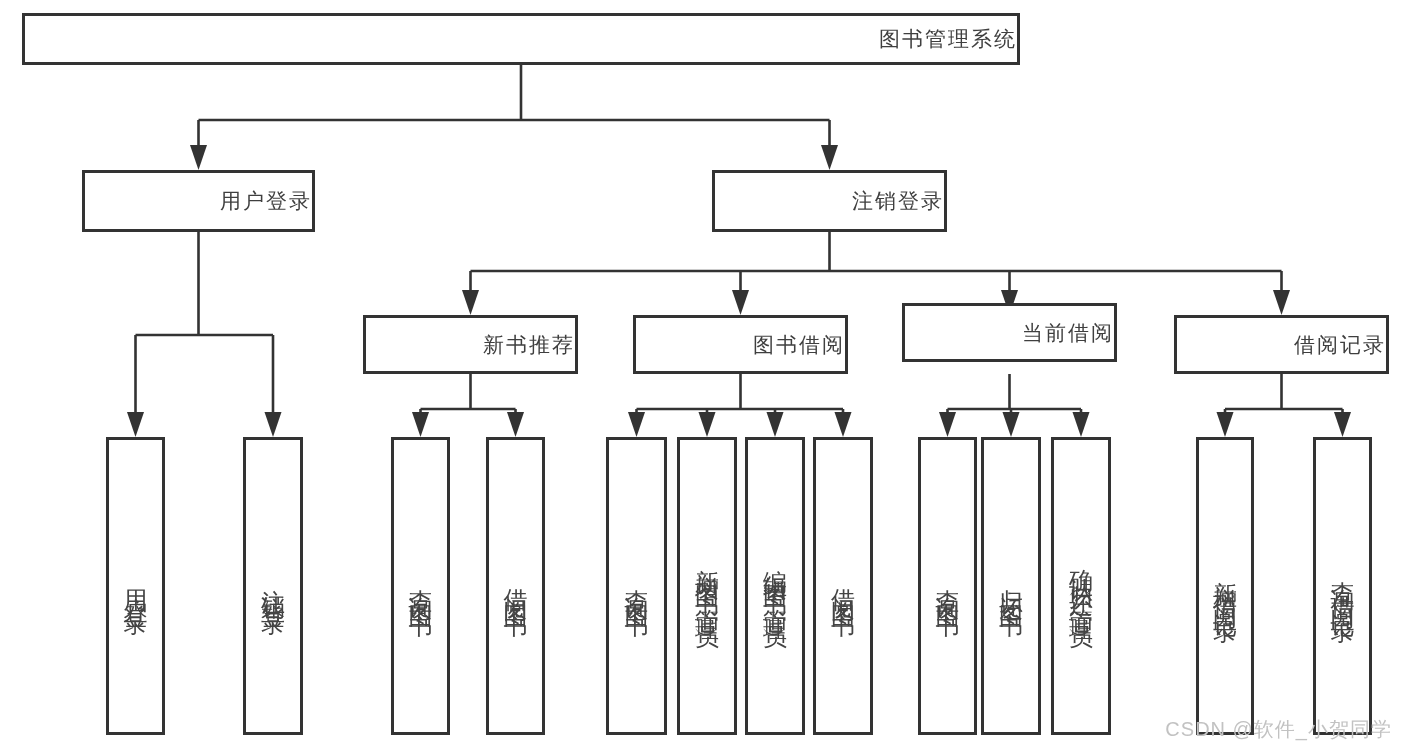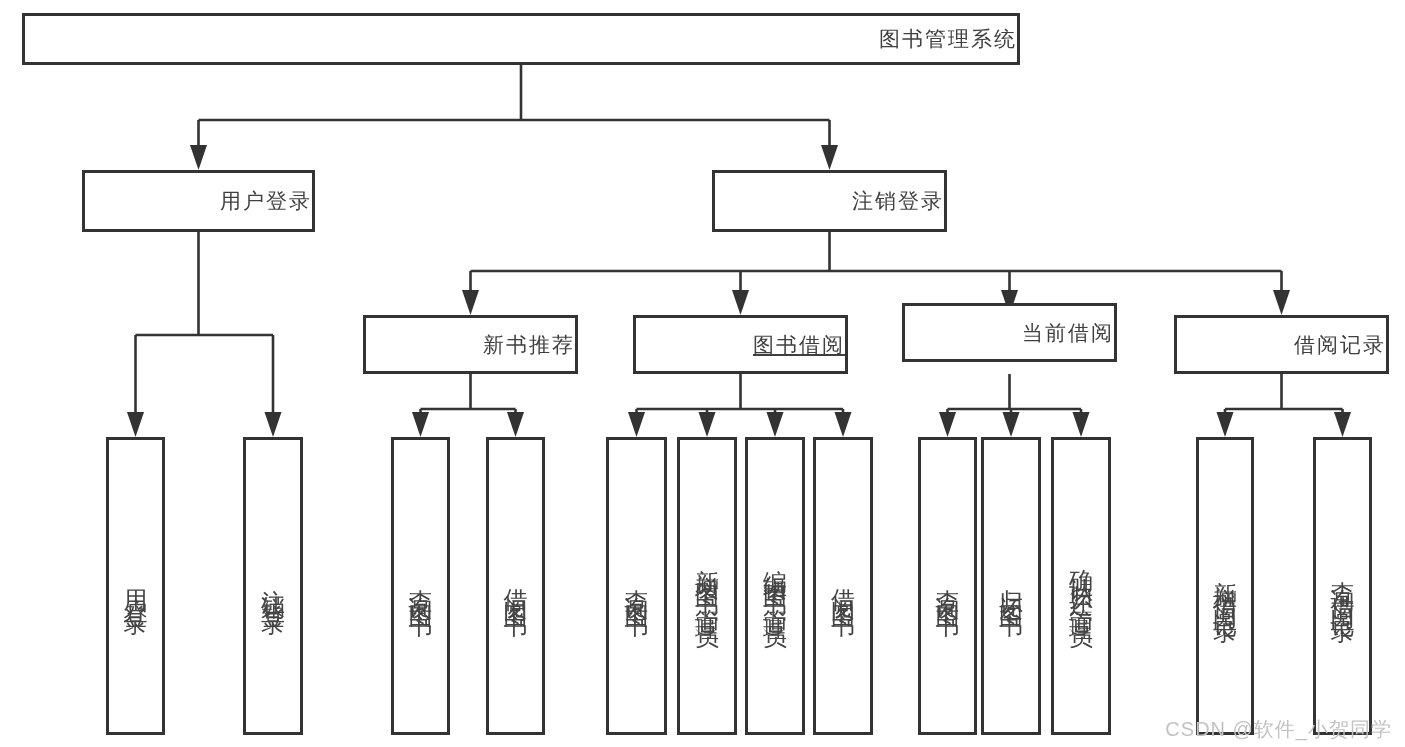--- a/index.html
+++ b/index.html
@@ -75,21 +75,21 @@
   <div class="node" style="left:82px; top:170px; width:233px; height:62px;">
     <span>用户登录</span>
   </div>
   <div class="node" style="left:712px; top:170px; width:235px; height:62px;">
     <span>注销登录</span>
   </div>
 
   <div class="node" style="left:363px; top:315px; width:215px; height:59px;">
     <span>新书推荐</span>
   </div>
-  <div class="node" style="left:633px; top:315px; width:215px; height:59px;text-decoration:underline;">
+  <div class="node" style="left:633px; top:315px; width:215px; height:59px;">
     <span>图书借阅</span>
   </div>
   <div class="node" style="left:902px; top:303px; width:215px; height:59px;">
     <span>当前借阅</span>
   </div>
   <div class="node" style="left:1174px; top:315px; width:215px; height:59px;">
     <span>借阅记录</span>
   </div>
 
   <div class="leaf" style="left:106px; width:59px;">

